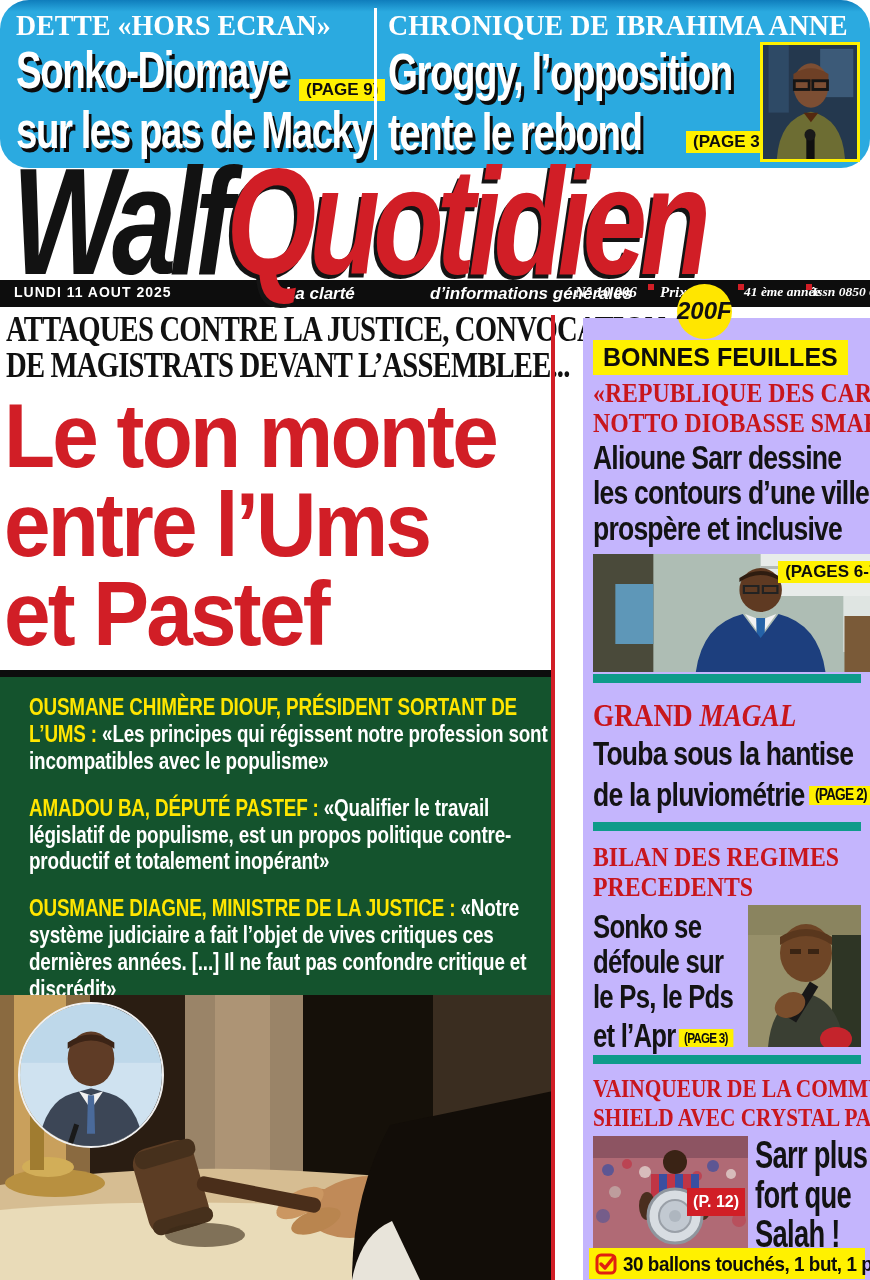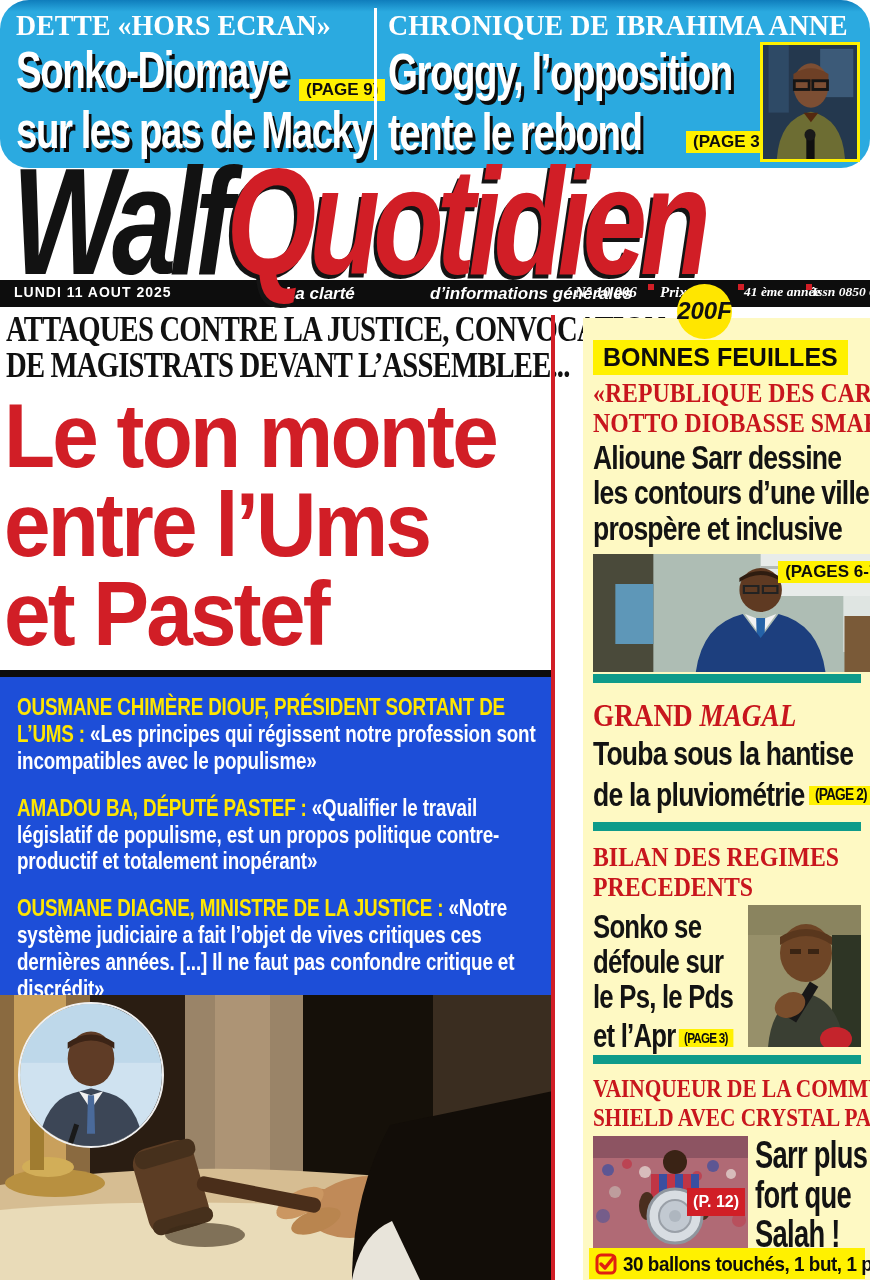--- a/index.html
+++ b/index.html
@@ -33,48 +33,48 @@
   .ib-date{left:14px;font-weight:bold;font-size:14px;letter-spacing:1px;}
   .ib-slogan1{left:266px;font-weight:bold;font-style:italic;font-size:17px;}
   .ib-slogan2{left:430px;font-weight:bold;font-style:italic;font-size:17px;}
   .ib-issue{left:575px;font-family:"Liberation Serif",serif;font-style:italic;font-weight:bold;font-size:15px;top:5px;}
   .ib-prix{left:660px;font-family:"Liberation Serif",serif;font-style:italic;font-weight:bold;font-size:15px;top:5px;}
   .ib-year{left:744px;font-family:"Liberation Serif",serif;font-style:italic;font-weight:bold;font-size:13.5px;top:6px;}
   .ib-issn{left:812px;font-family:"Liberation Serif",serif;font-style:italic;font-weight:bold;font-size:13.5px;top:6px;}
   .sq{width:6px;height:6px;background:#d11e26;top:10px;}
   .sq1{left:648px;} .sq2{left:738px;} .sq3{left:806px;}
   .price-circle{position:absolute;left:677px;top:-14px;width:55px;height:55px;border-radius:50%;
-                background:#ffe600;z-index:5;text-align:center;}
+                background:#ffe600;z-index:5;text-align:left;}
   .price-circle b{display:block;margin-top:13px;font-style:italic;font-weight:bold;font-size:24px;color:#111;}
 
   
   .kicker-main{position:absolute;left:6px;top:312px;font-family:"Liberation Serif",serif;
                font-weight:bold;font-size:35px;line-height:1.04;color:#111;letter-spacing:-1px;
                transform:scaleX(0.82);transform-origin:left top;white-space:nowrap;}
   .headline{position:absolute;left:4px;top:392px;color:#d11e26;font-weight:bold;font-size:90px;
             letter-spacing:-3px;line-height:0.99;white-space:nowrap;
             transform:scaleX(0.93);transform-origin:left top;}
   .red-divider{position:absolute;left:551px;top:315px;width:4px;height:965px;background:#d11e26;z-index:6;}
   .black-rule{position:absolute;left:0;top:670px;width:553px;height:7px;background:#0d0d0d;}
-  .quote-box{position:absolute;left:0;top:677px;width:553px;height:318px;background:#1d4ed8;
-             padding:17px 17px;box-sizing:border-box;overflow:hidden;}
+  .quote-box{position:absolute;left:0;top:677px;width:553px;height:318px;background:#14532d;
+             padding:17px 29px;box-sizing:border-box;overflow:hidden;}
   .quote{width:668px;transform:scaleX(0.785);transform-origin:left top;margin:0 0 20px 0;
          font-weight:bold;font-size:24px;line-height:1.12;color:#ffffff;letter-spacing:-0.2px;}
   .speaker{color:#ffe600;}
   .page5-tag{position:absolute;left:394px;top:993px;width:159px;box-sizing:border-box;
              background:#d11e26;color:#ffffff;font-weight:bold;font-size:28px;text-align:center;
              padding:1px 0 3px;z-index:5;}
   .main-photo{position:absolute;left:0;top:995px;width:553px;height:285px;overflow:hidden;}
   .main-photo svg{display:block;width:100%;height:100%;}
   .inset-circle{position:absolute;left:18px;top:1002px;width:142px;height:142px;border-radius:50%;
                 overflow:hidden;border:2px solid #f0f0f0;z-index:4;}
   .inset-circle svg{display:block;width:100%;height:100%;}
 
   
-  .sidebar{position:absolute;left:583px;top:318px;width:287px;height:962px;background:#fef9c3;}
+  .sidebar{position:absolute;left:583px;top:318px;width:287px;height:962px;background:#c4b5fd;}
   .sb{position:absolute;left:10px;}
   .sb-tag{top:22px;}
   .sb-tag .ytag{font-size:25px;padding:3px 10px;}
   .red-kicker{font-family:"Liberation Serif",serif;font-weight:bold;color:#c8161d;font-size:28px;
               line-height:1.08;white-space:nowrap;transform:scaleX(0.85);transform-origin:left top;}
   .rk1{top:60px;}
   .sb-head{font-weight:bold;color:#131313;font-size:34px;letter-spacing:-1px;line-height:1.04;
            white-space:nowrap;transform:scaleX(0.78);transform-origin:left top;}
   .sh1{top:122px;}
   .sb-photo1{top:236px;width:304px;height:118px;overflow:hidden;position:absolute;}

